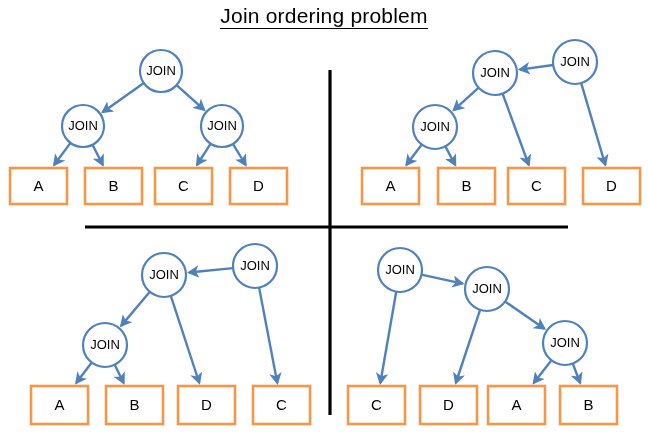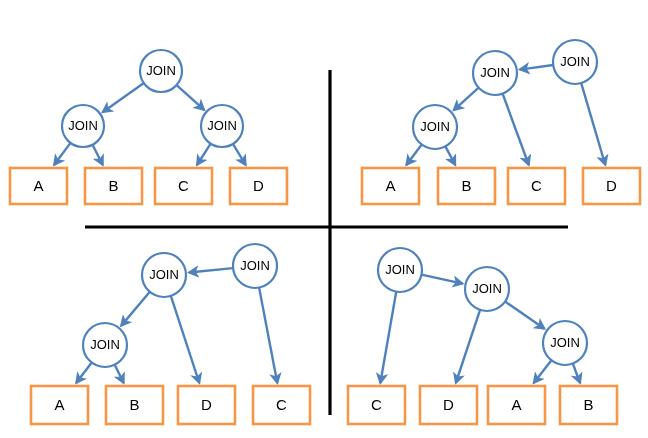--- a/index.html
+++ b/index.html
@@ -73,20 +73,23 @@
     stroke-width: 2.4;
     fill: none;
     marker-end: url(#arrowhead);
   }
 </style>
 </head>
 <body>
 
 <div id="canvas">
 
+  <div id="page-title">
+    <span class="title-text">Join ordering problem</span>
+  </div>
 
   <svg class="diagram" viewBox="0 0 648 438">
     <defs>
       <marker id="arrowhead" markerWidth="5.2" markerHeight="5.2" refX="4.2" refY="2.6" orient="auto" markerUnits="strokeWidth">
         <path d="M0,0 L5,2.6 L0,5.2 L1.3,2.6 z" fill="#4F81BD"></path>
       </marker>
     </defs>
 
     <g id="dividers-layer">
         <line x1="330" y1="70" x2="330" y2="415" class="divider"></line>

